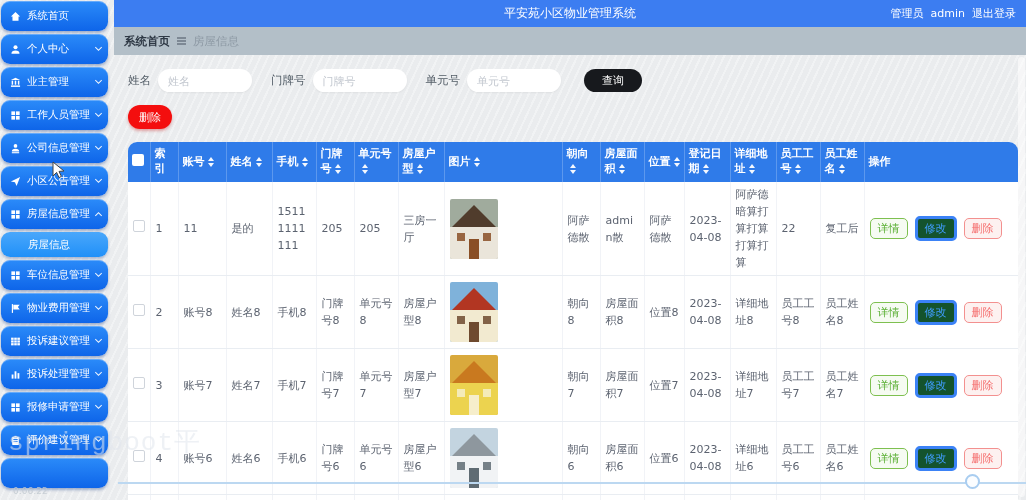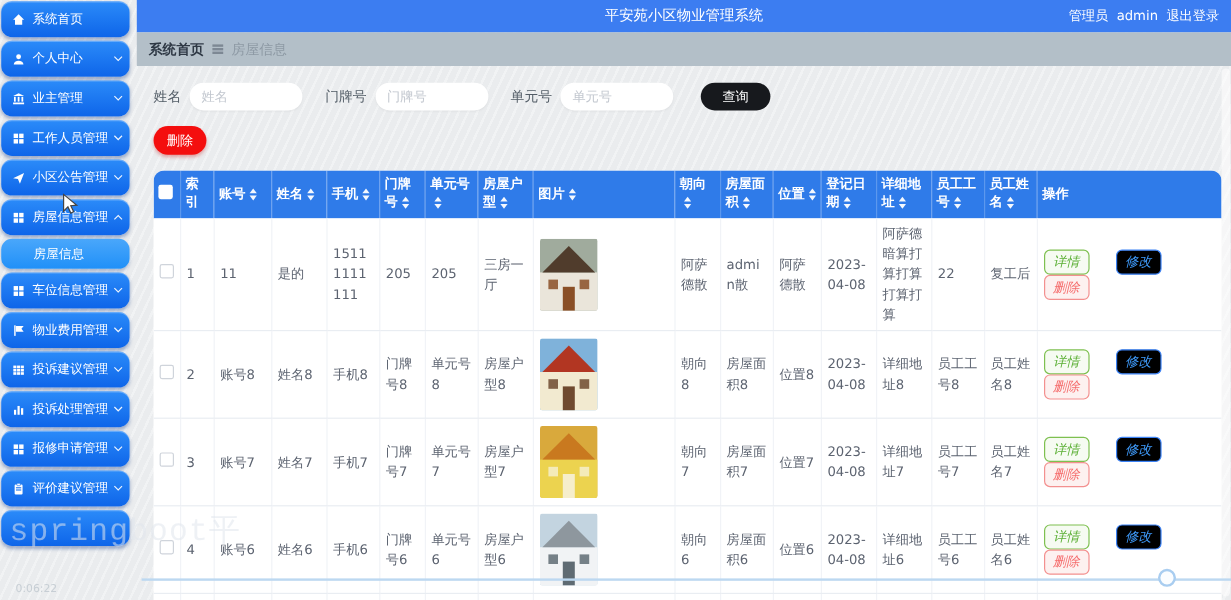--- a/index.html
+++ b/index.html
@@ -48,23 +48,23 @@
   thead th:last-child{border-right:none;}
   tbody td{background:#fff;font-size:11px;color:#5c6370;line-height:1.55;padding:4px 5px;word-break:break-all;vertical-align:middle;border-right:1px solid #f1f3f7;border-bottom:1px solid #e9edf2;height:73px;}
   tbody td:last-child{border-right:none;}
   .sort{display:inline-flex;flex-direction:column;gap:2px;margin-left:3px;vertical-align:middle;cursor:pointer;}
   .sort i{width:0;height:0;border-left:3.5px solid transparent;border-right:3.5px solid transparent;}
   .sort .u{border-bottom:4px solid rgba(255,255,255,.95);}
   .sort .d{border-top:4px solid rgba(255,255,255,.95);}
   .cb{width:12px;height:12px;border:1px solid #cfd4db;border-radius:2px;background:#fff;display:inline-block;cursor:pointer;}
   .hd-cb{width:12px;height:12px;border-radius:2px;background:#fff;display:inline-block;cursor:pointer;}
   .thumb{width:48px;height:60px;display:block;border-radius:2px;}
-  .op{font-size:11px;padding:2px 7px;border-radius:5px;margin-right:22px;cursor:pointer;font-family:inherit;font-style:italic;}
+  .op{font-size:11px;padding:2px 7px;border-radius:5px;margin-right:7px;cursor:pointer;font-family:inherit;}
   .op.green{border:1px solid #7ec050;color:#5cb036;background:#f6fbf2;}
-  .op.blue{border:1px solid #3b82f6;color:#3f9bfb;background:#000000;}
+  .op.blue{border:3px solid #3b82f6;color:#3f9bfb;background:#14532d;}
   .op.red{border:1px solid #f3908f;color:#f56c6c;background:#fdf1f0;}
   
   .watermark{position:absolute;left:8px;top:424px;font-size:26px;color:rgba(224,230,236,.55);letter-spacing:1px;z-index:45;pointer-events:none;white-space:nowrap;font-family:Liberation Mono, monospace;}
   .timestamp{position:absolute;left:13px;top:486px;font-size:9px;color:rgba(195,203,210,.9);z-index:46;pointer-events:none;}
   .scrub-line{position:absolute;left:118px;width:908px;top:482px;height:2px;background:#bcd8f1;z-index:40;}
   .scrub-handle{position:absolute;left:965px;top:474px;width:15px;height:15px;border:2px solid #a9cdf0;background:#fbfdff;border-radius:50%;z-index:41;cursor:pointer;}
   .scroll-track{position:absolute;right:1px;top:57px;bottom:3px;width:7px;background:rgba(255,255,255,.55);border-radius:4px;z-index:30;}
   .cursor{position:absolute;left:52px;top:161px;z-index:60;pointer-events:none;}
 </style>
 </head>
@@ -99,20 +99,29 @@
       <span class="chev"></span>
     </div>
     <div class="s-item">
       <svg class="ic" viewBox="0 0 12 12">
           <rect x="1.5" y="1.5" width="4" height="4" fill="#fff"></rect>
           <rect x="6.5" y="1.5" width="4" height="4" fill="#fff"></rect>
           <rect x="1.5" y="6.5" width="4" height="4" fill="#fff"></rect>
           <rect x="6.5" y="6.5" width="4" height="4" fill="#fff"></rect>
         </svg>
       <span class="lbl">工作人员管理</span>
+      <span class="chev"></span>
+    </div>
+    <div class="s-item">
+      <svg class="ic" viewBox="0 0 12 12">
+          <circle cx="6" cy="3.2" r="2" fill="#fff"></circle>
+          <path d="M2,9.4 a4,3 0 0 1 8,0 z" fill="#fff"></path>
+          <rect x="2" y="10" width="8" height="1.2" fill="#fff"></rect>
+        </svg>
+      <span class="lbl">公司信息管理</span>
       <span class="chev"></span>
     </div>
     <div class="s-item">
       <svg class="ic" viewBox="0 0 12 12">
           <polygon points="1,6 11,1.2 7.2,11 5.4,6.8" fill="#fff"></polygon>
         </svg>
       <span class="lbl">小区公告管理</span>
       <span class="chev"></span>
     </div>
     <div class="s-item">

